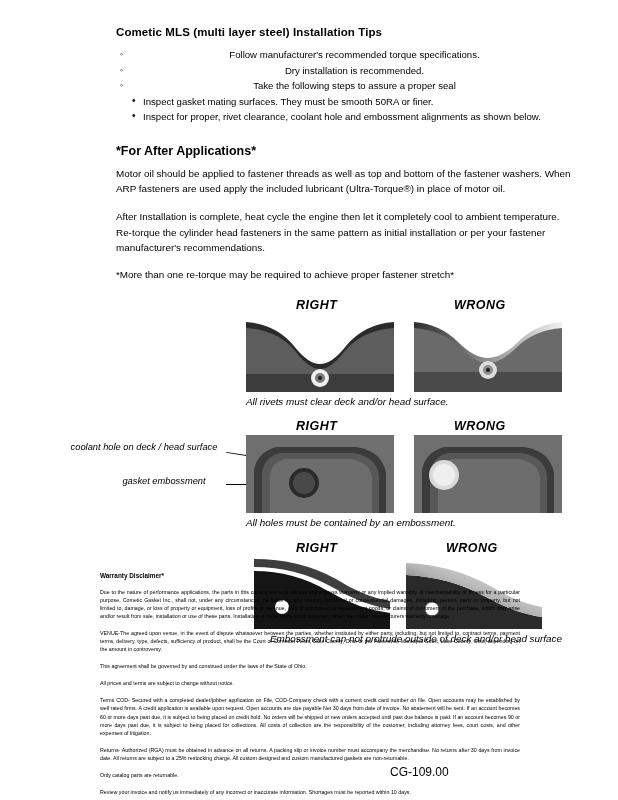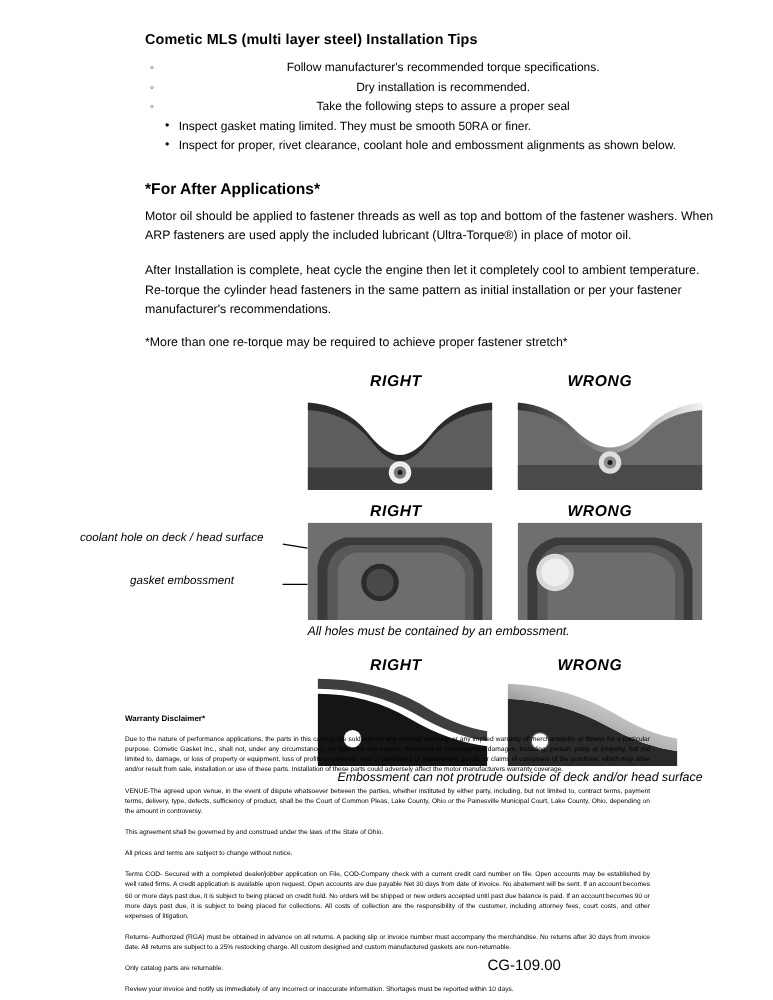--- a/index.html
+++ b/index.html
@@ -118,21 +118,21 @@
   .fig-left { left: 162px; }
   .fig-right { left: 330px; }
   .fig-caption {
     font-size: 9.9px;
     margin: 3px 0 0 162px;
     line-height: 1.35;
   }
   .callout {
     position: absolute;
     font-size: 9.3px;
-    text-align: left;
+    text-align: center;
     line-height: 1.35;
   }
   .callout-line {
     position: absolute;
     border-top: 1px solid #000;
   }
 
   
   .warranty {
     position: absolute;
@@ -165,21 +165,21 @@
 
   <h1 class="title">Cometic MLS (multi layer steel) Installation Tips</h1>
 
   <ul class="bullets">
     <li>Follow manufacturer's recommended torque specifications.</li>
     <li>Dry installation is recommended.</li>
     <li>Take the following steps to assure a proper seal</li>
   </ul>
 
   <ul class="sub-bullets" style="margin-left:48px;">
-    <li>Inspect gasket mating limited.  They must be smooth 50RA or finer.</li>
+    <li>Inspect gasket mating surfaces.  They must be smooth 50RA or finer.</li>
     <li>Inspect for proper, rivet clearance, coolant hole and embossment alignments as shown below.</li>
   </ul>
 
   <h2 class="section">*For After Applications*</h2>
 
   <p class="para">Motor oil should be applied to fastener threads as well as top and bottom of the fastener washers.  When ARP fasteners are used apply the included lubricant (Ultra-Torque®) in place of motor oil.</p>
   <p class="para">After Installation is complete, heat cycle the engine then let it completely cool to ambient temperature.  Re-torque the cylinder head fasteners in the same pattern as initial installation or per your fastener manufacturer's recommendations.</p>
   <p class="note">*More than one re-torque may be required to achieve proper fastener stretch*</p>
 
   <div class="figures">
@@ -215,20 +215,21 @@
             <path d="M0,10 L148,10 L148,78 L0,78 Z" fill="#6a6a6a"></path>
             <path d="M0,10 Q26,12 44,30 Q60,46 74,46 Q88,46 104,30 Q122,12 148,10 L148,0 L0,0 Z" fill="#ffffff"></path>
             <path d="M0,14 Q28,16 46,34 Q61,49 74,49 Q87,49 102,34 Q120,16 148,14 L148,8 Q122,10 104,28 Q88,44 74,44 Q60,44 44,28 Q26,10 0,8 Z" fill="url(#gradA)"></path>
             <rect x="0" y="58" width="148" height="20" fill="#4a4a4a"></rect>
             <circle cx="74" cy="56" r="9" fill="#dddddd"></circle>
             <circle cx="74" cy="56" r="5" fill="#8c8c8c"></circle>
             <circle cx="74" cy="56" r="2" fill="#1a1a1a"></circle>
           </svg>
         </div>
       </div>
+      <div class="fig-caption">All rivets must clear deck and/or head surface.</div>
     </div>
 
     <div class="fig-row" style="margin-top:10px;">
       <div class="fig-headings">
         <span class="fig-heading" style="left:212px;">RIGHT</span>
         <span class="fig-heading" style="left:370px;">WRONG</span>
       </div>
 
       <div class="fig-pair" style="height:78px;">
 

